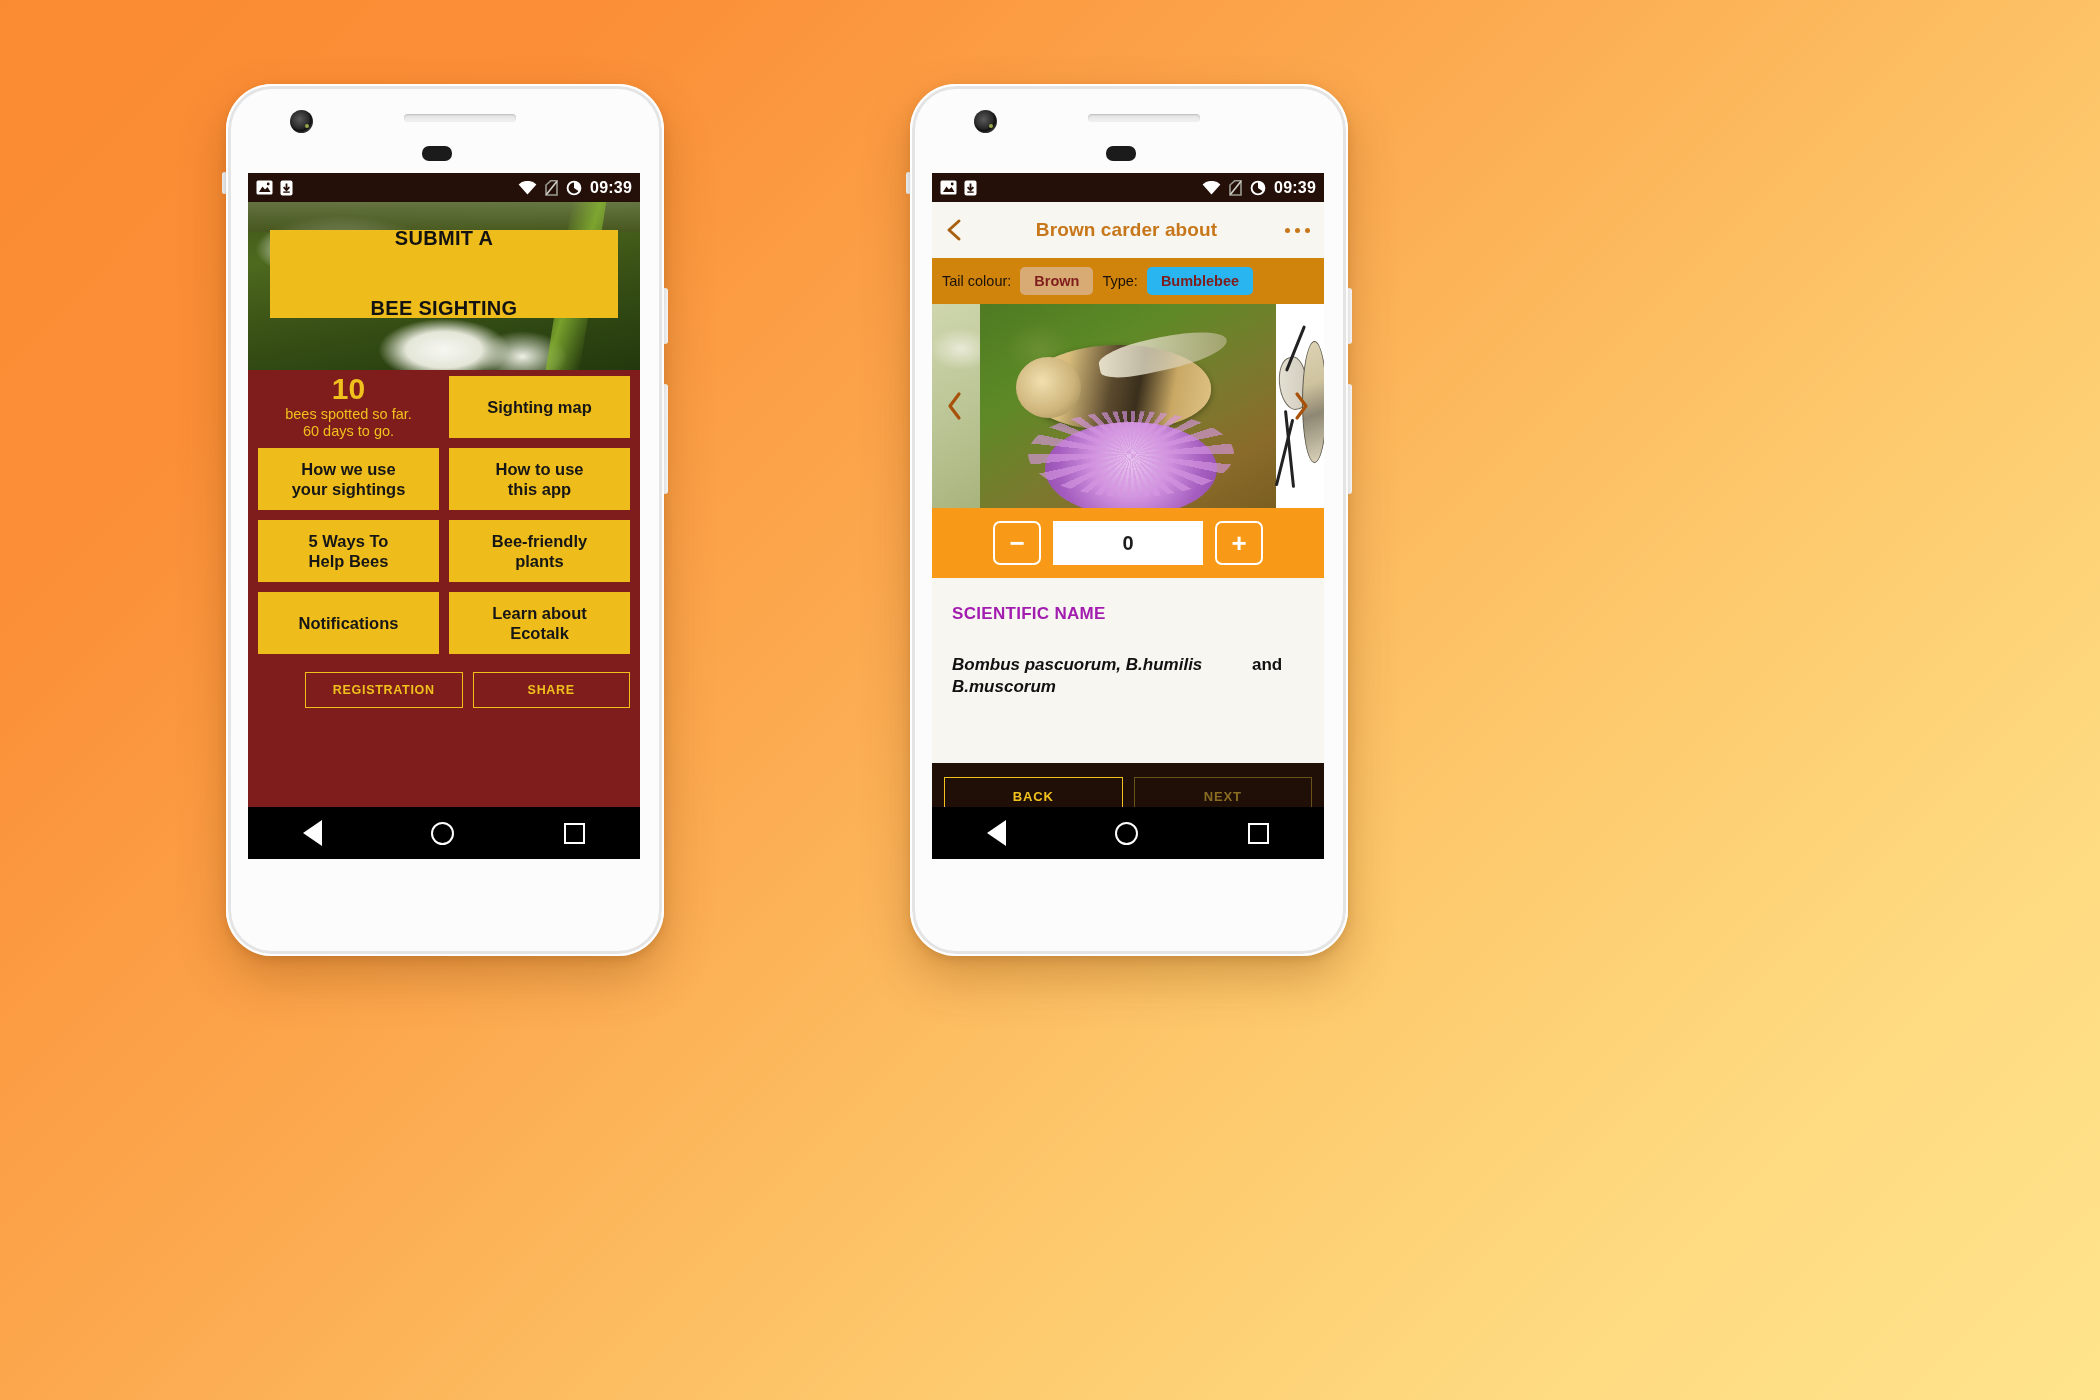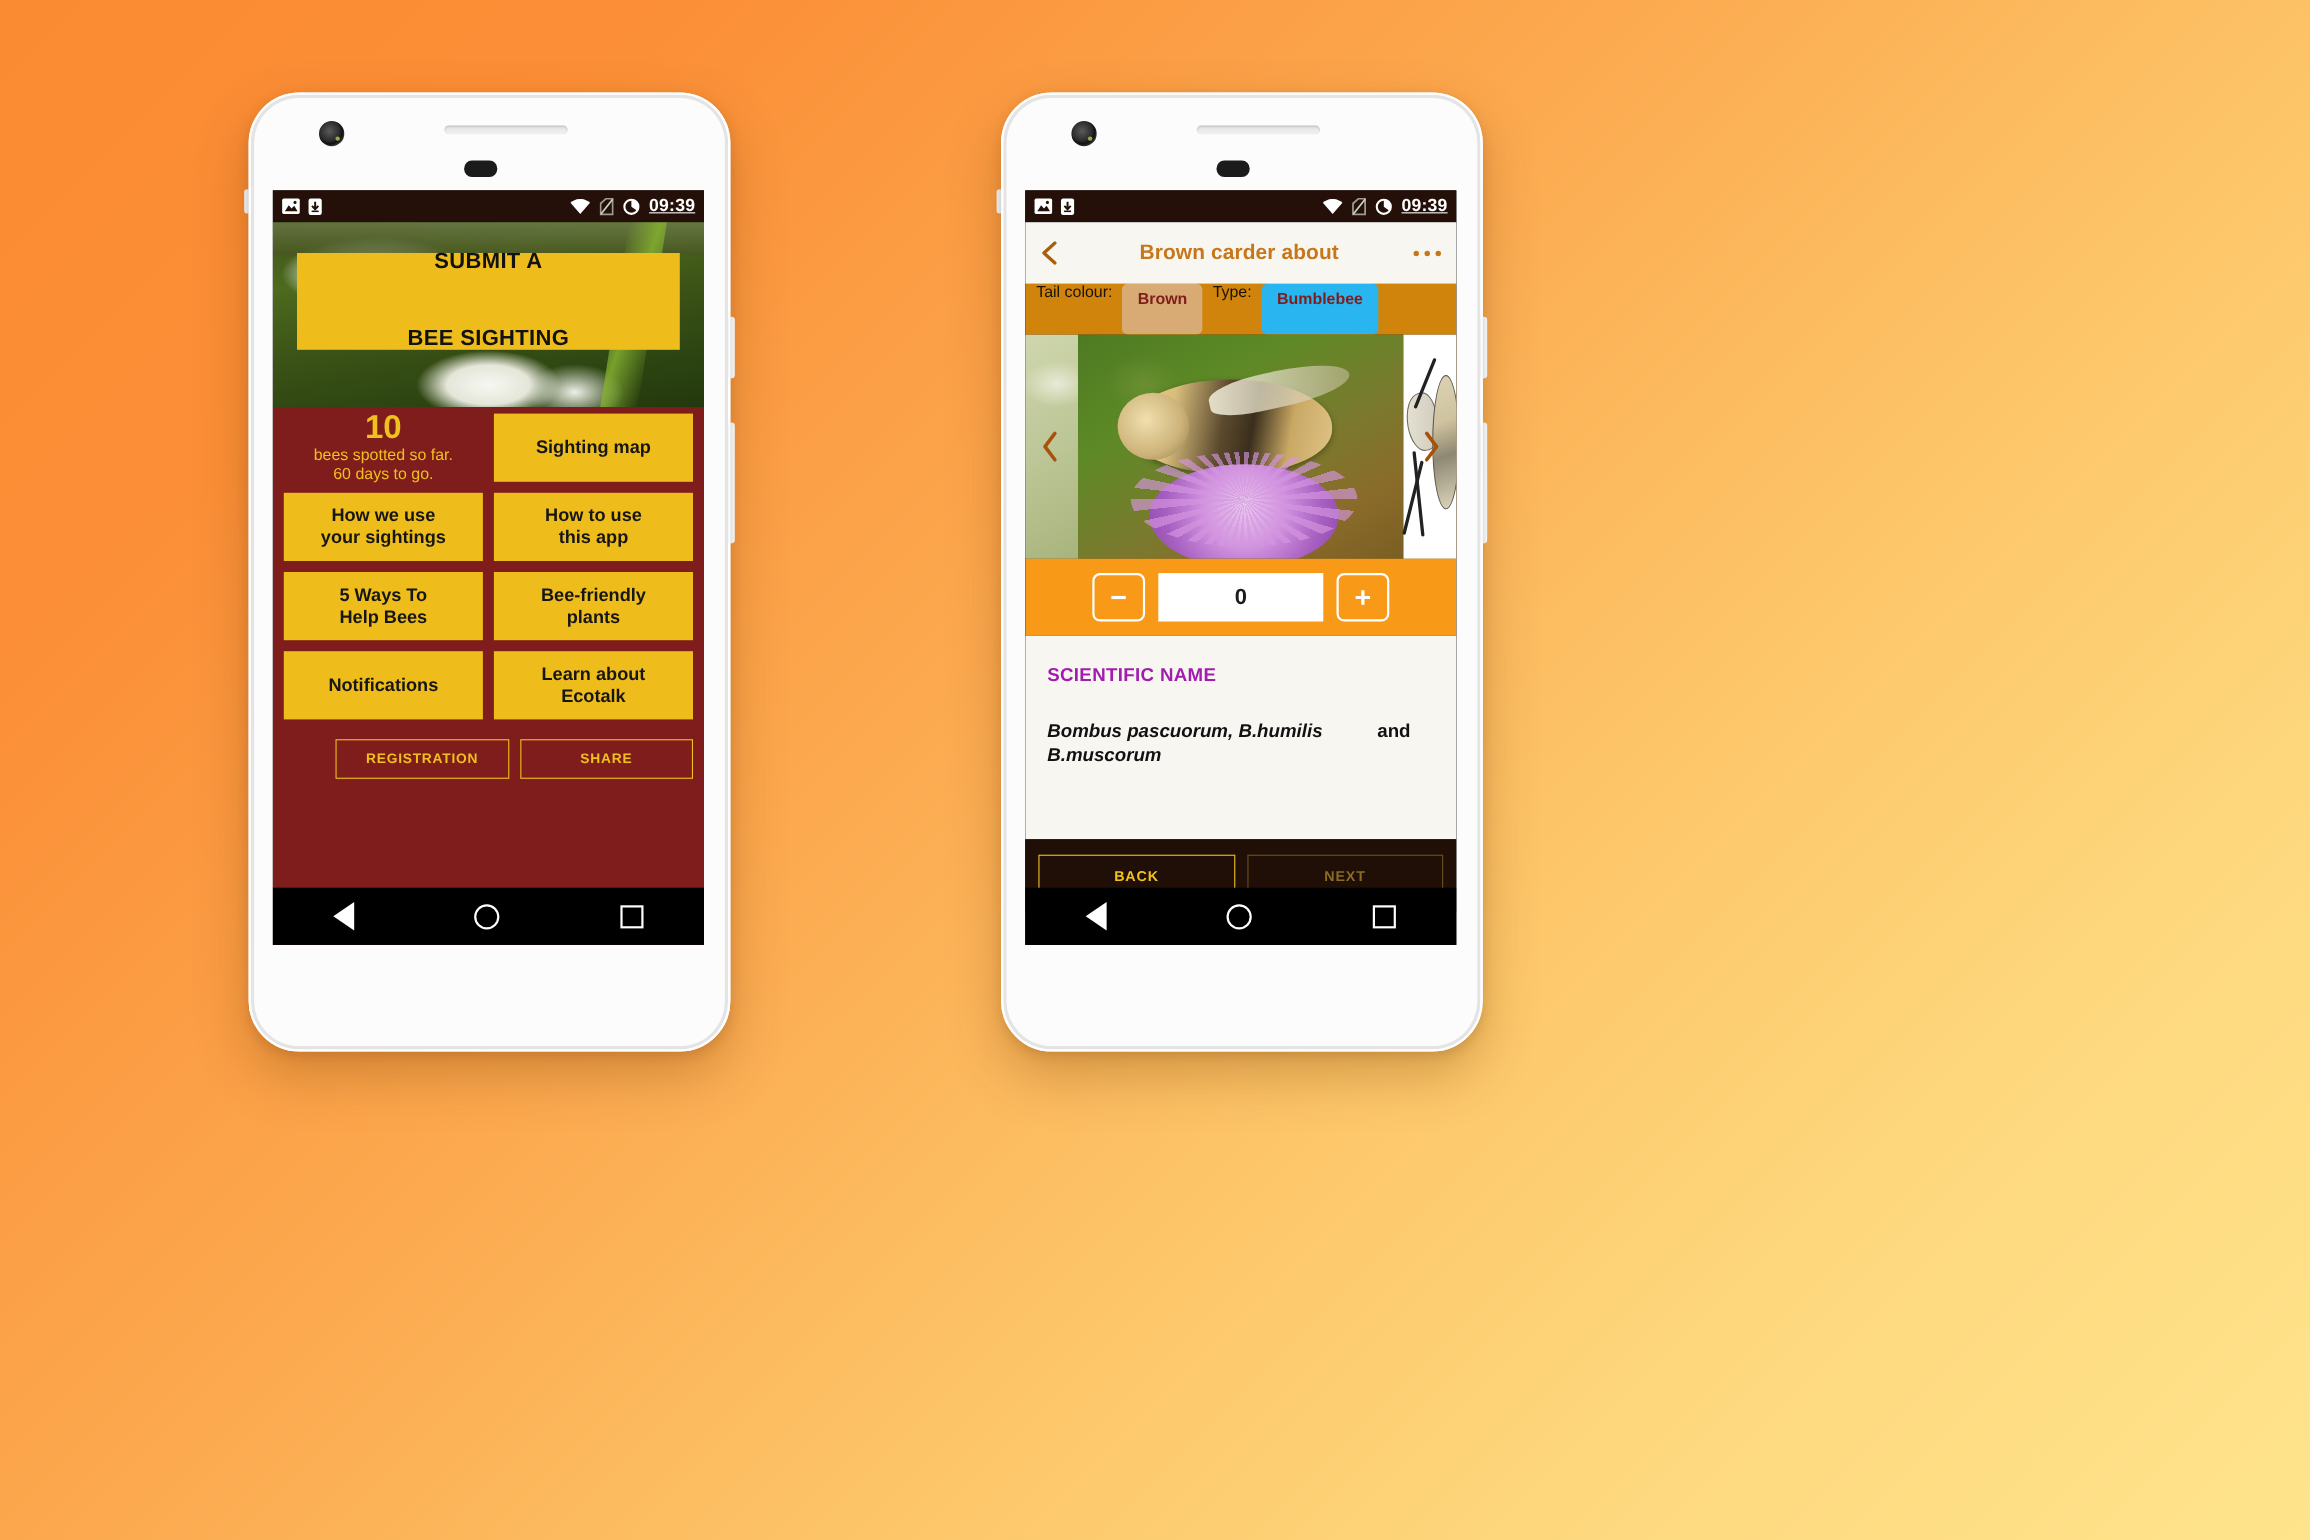--- a/index.html
+++ b/index.html
@@ -66,21 +66,21 @@
     position: absolute; left: 22px; top: 89px;
     width: 392px; height: 686px;
     overflow: hidden; background: #000;
   }
   .statusbar {
     height: 29px; background: #241008;
     display: flex; align-items: center; padding: 0 8px;
     color: #fff;
   }
   .sb-left { display: flex; gap: 7px; align-items: center; }
-  .sb-right { margin-left: auto; display: flex; gap: 8px; align-items: center; text-decoration: underline; }
+  .sb-right { margin-left: auto; display: flex; gap: 8px; align-items: center; }
   .sb-time { font-size: 16px; font-weight: bold; letter-spacing: .2px; }
   .ic { display:block; }
 
   
   .hero {
     position: relative; height: 168px; overflow: hidden;
     background:
       radial-gradient(ellipse 120px 46px at 24% 28%, #f4f4ef 0%, #e9e9e2 40%, rgba(200,205,180,0) 72%),
       radial-gradient(ellipse 84px 40px at 50% 88%, #f7f7f2 0%, #e4e6d8 45%, rgba(200,205,180,0) 78%),
       radial-gradient(ellipse 60px 34px at 70% 92%, #eef0e6 0%, rgba(200,205,180,0) 75%),
@@ -132,21 +132,21 @@
   }
   .chev-back { width: 26px; height: 26px; }
   .appbar-title {
     flex: 1; text-align: center; color: #c8761a;
     font-size: 19px; font-weight: bold; letter-spacing: .1px;
   }
   .dots { display: flex; gap: 5px; padding-right: 4px; }
   .dots i { width: 5px; height: 5px; border-radius: 50%; background: #c8761a; display: block; }
 
   .filterbar {
-    background: #d1840c; height: 46px; display: flex; 
+    background: #d1840c; height: 46px; display: flex; align-items: center;
     gap: 9px; padding: 0 10px; color: #1a1208; font-size: 14.5px;
   }
   .chip { border-radius: 5px; padding: 6px 14px; font-weight: bold; color: #7f1d1d; font-size: 14.5px; }
   .chip-brown { background: #d9ab74; }
   .chip-type  { background: #29b6f0; }
 
   .carousel { position: relative; height: 204px; background: #d1840c; display: flex; overflow: hidden; }
   .slide-prev, .slide-next {
     flex: 0 0 48px; position: relative;
   }

